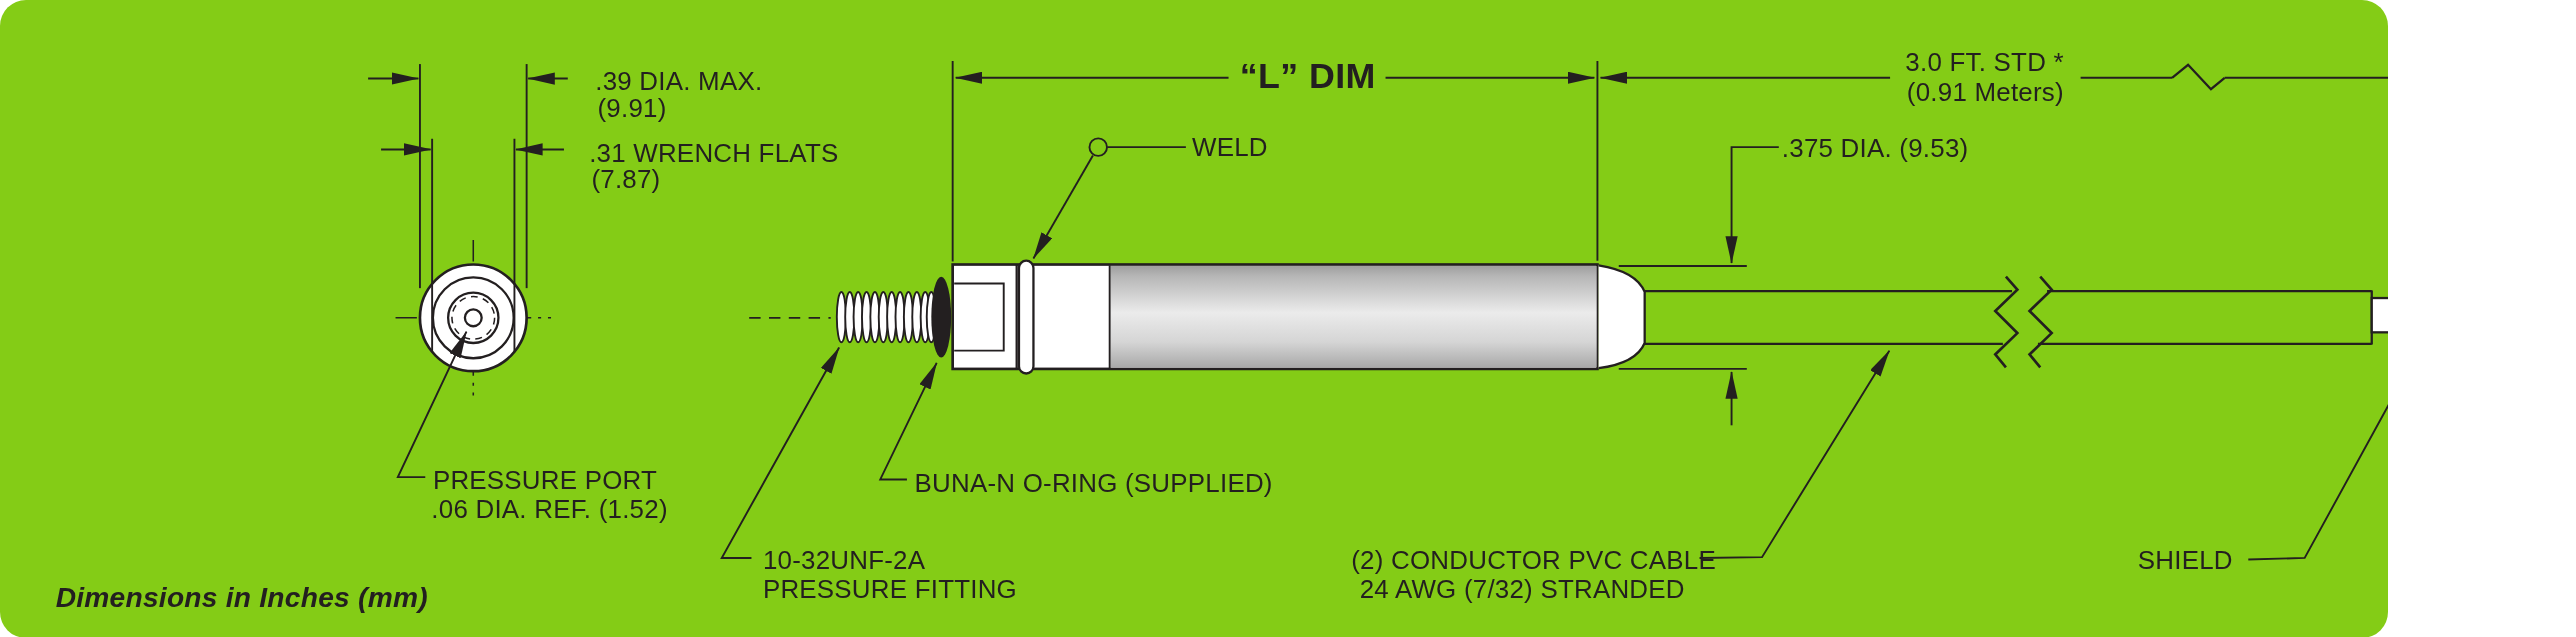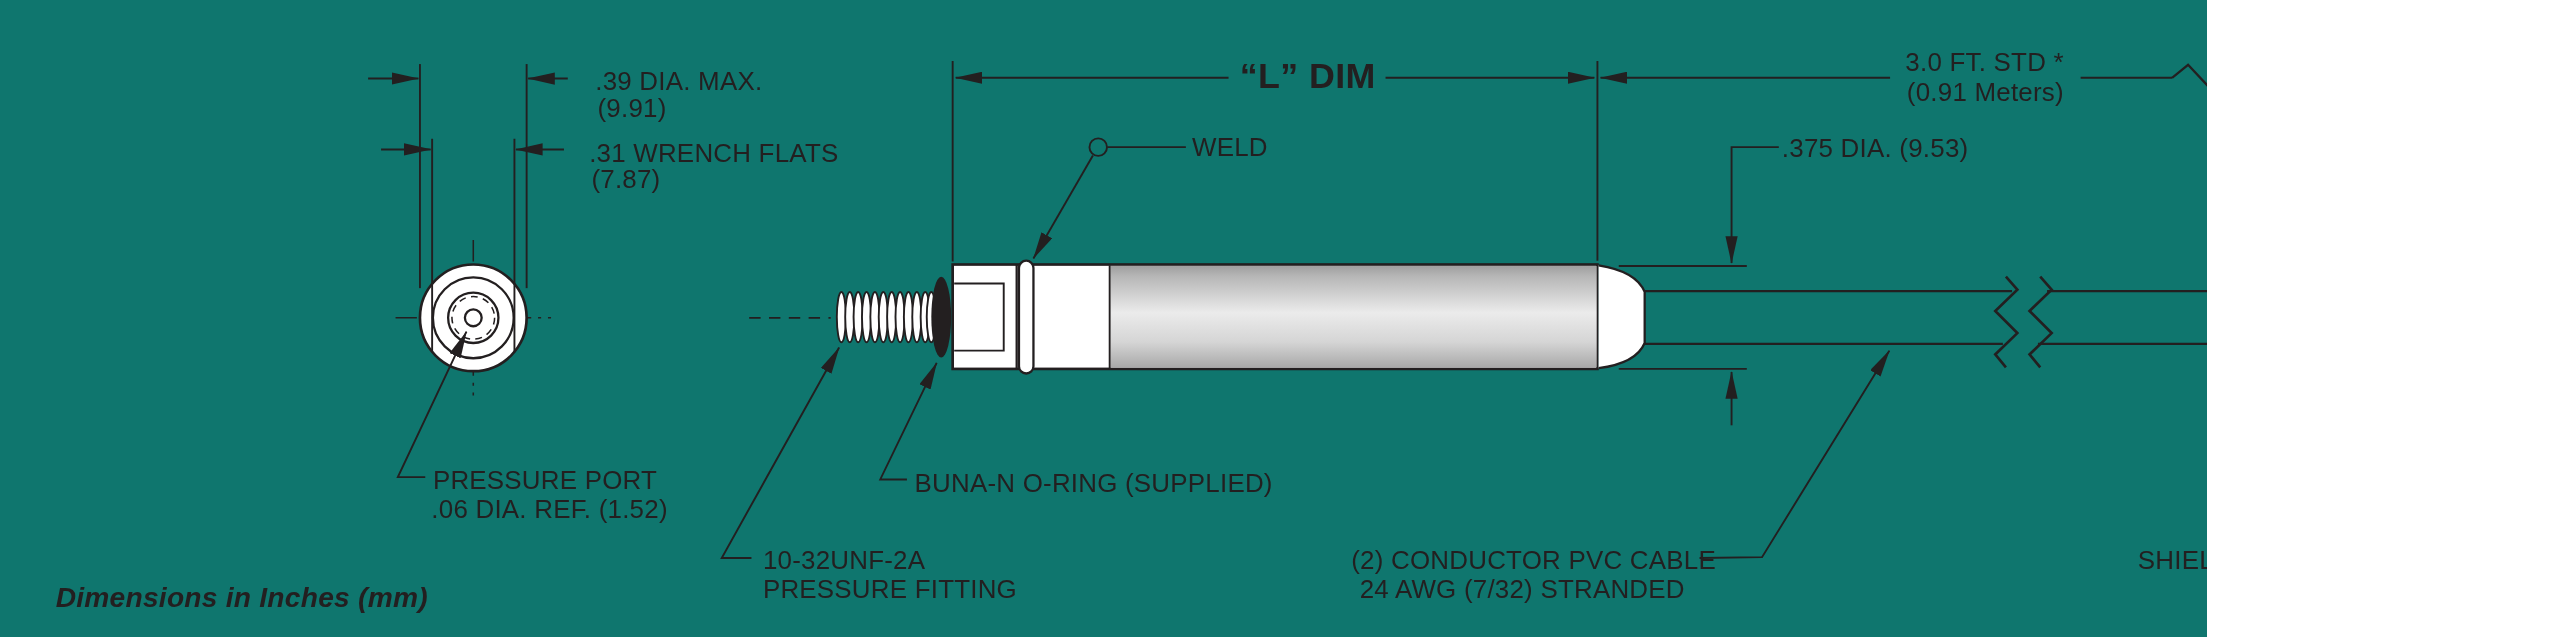--- a/index.html
+++ b/index.html
@@ -1,16 +1,16 @@
 <!DOCTYPE html>
 <html style="font-size:12.2px"><head>
 <meta charset="utf-8">
 <style>
   html,body{margin:0;padding:0;background:#ffffff;}
-  .sheet{position:relative;width:2207px;height:638px;background:#0f766e;overflow:hidden;}
+  .sheet{position:relative;width:2388px;height:638px;background:#84cc16;overflow:hidden;border-radius:26px;}
   svg{display:block;}
   .ln{stroke:#231f20;fill:none;}
   .s2{stroke-width:2;}
   .s25{stroke-width:2.5;}
   .s3{stroke-width:3;}
   .s35{stroke-width:3.5;}
   .fw{fill:#ffffff;}
   .fblk{fill:#231f20;}
   text{fill:#231f20;font-family:"Liberation Sans","DejaVu Sans",sans-serif;font-size:34px;letter-spacing:0.3px;}
   .big{font-size:47px;font-weight:bold;letter-spacing:0.5px;}

